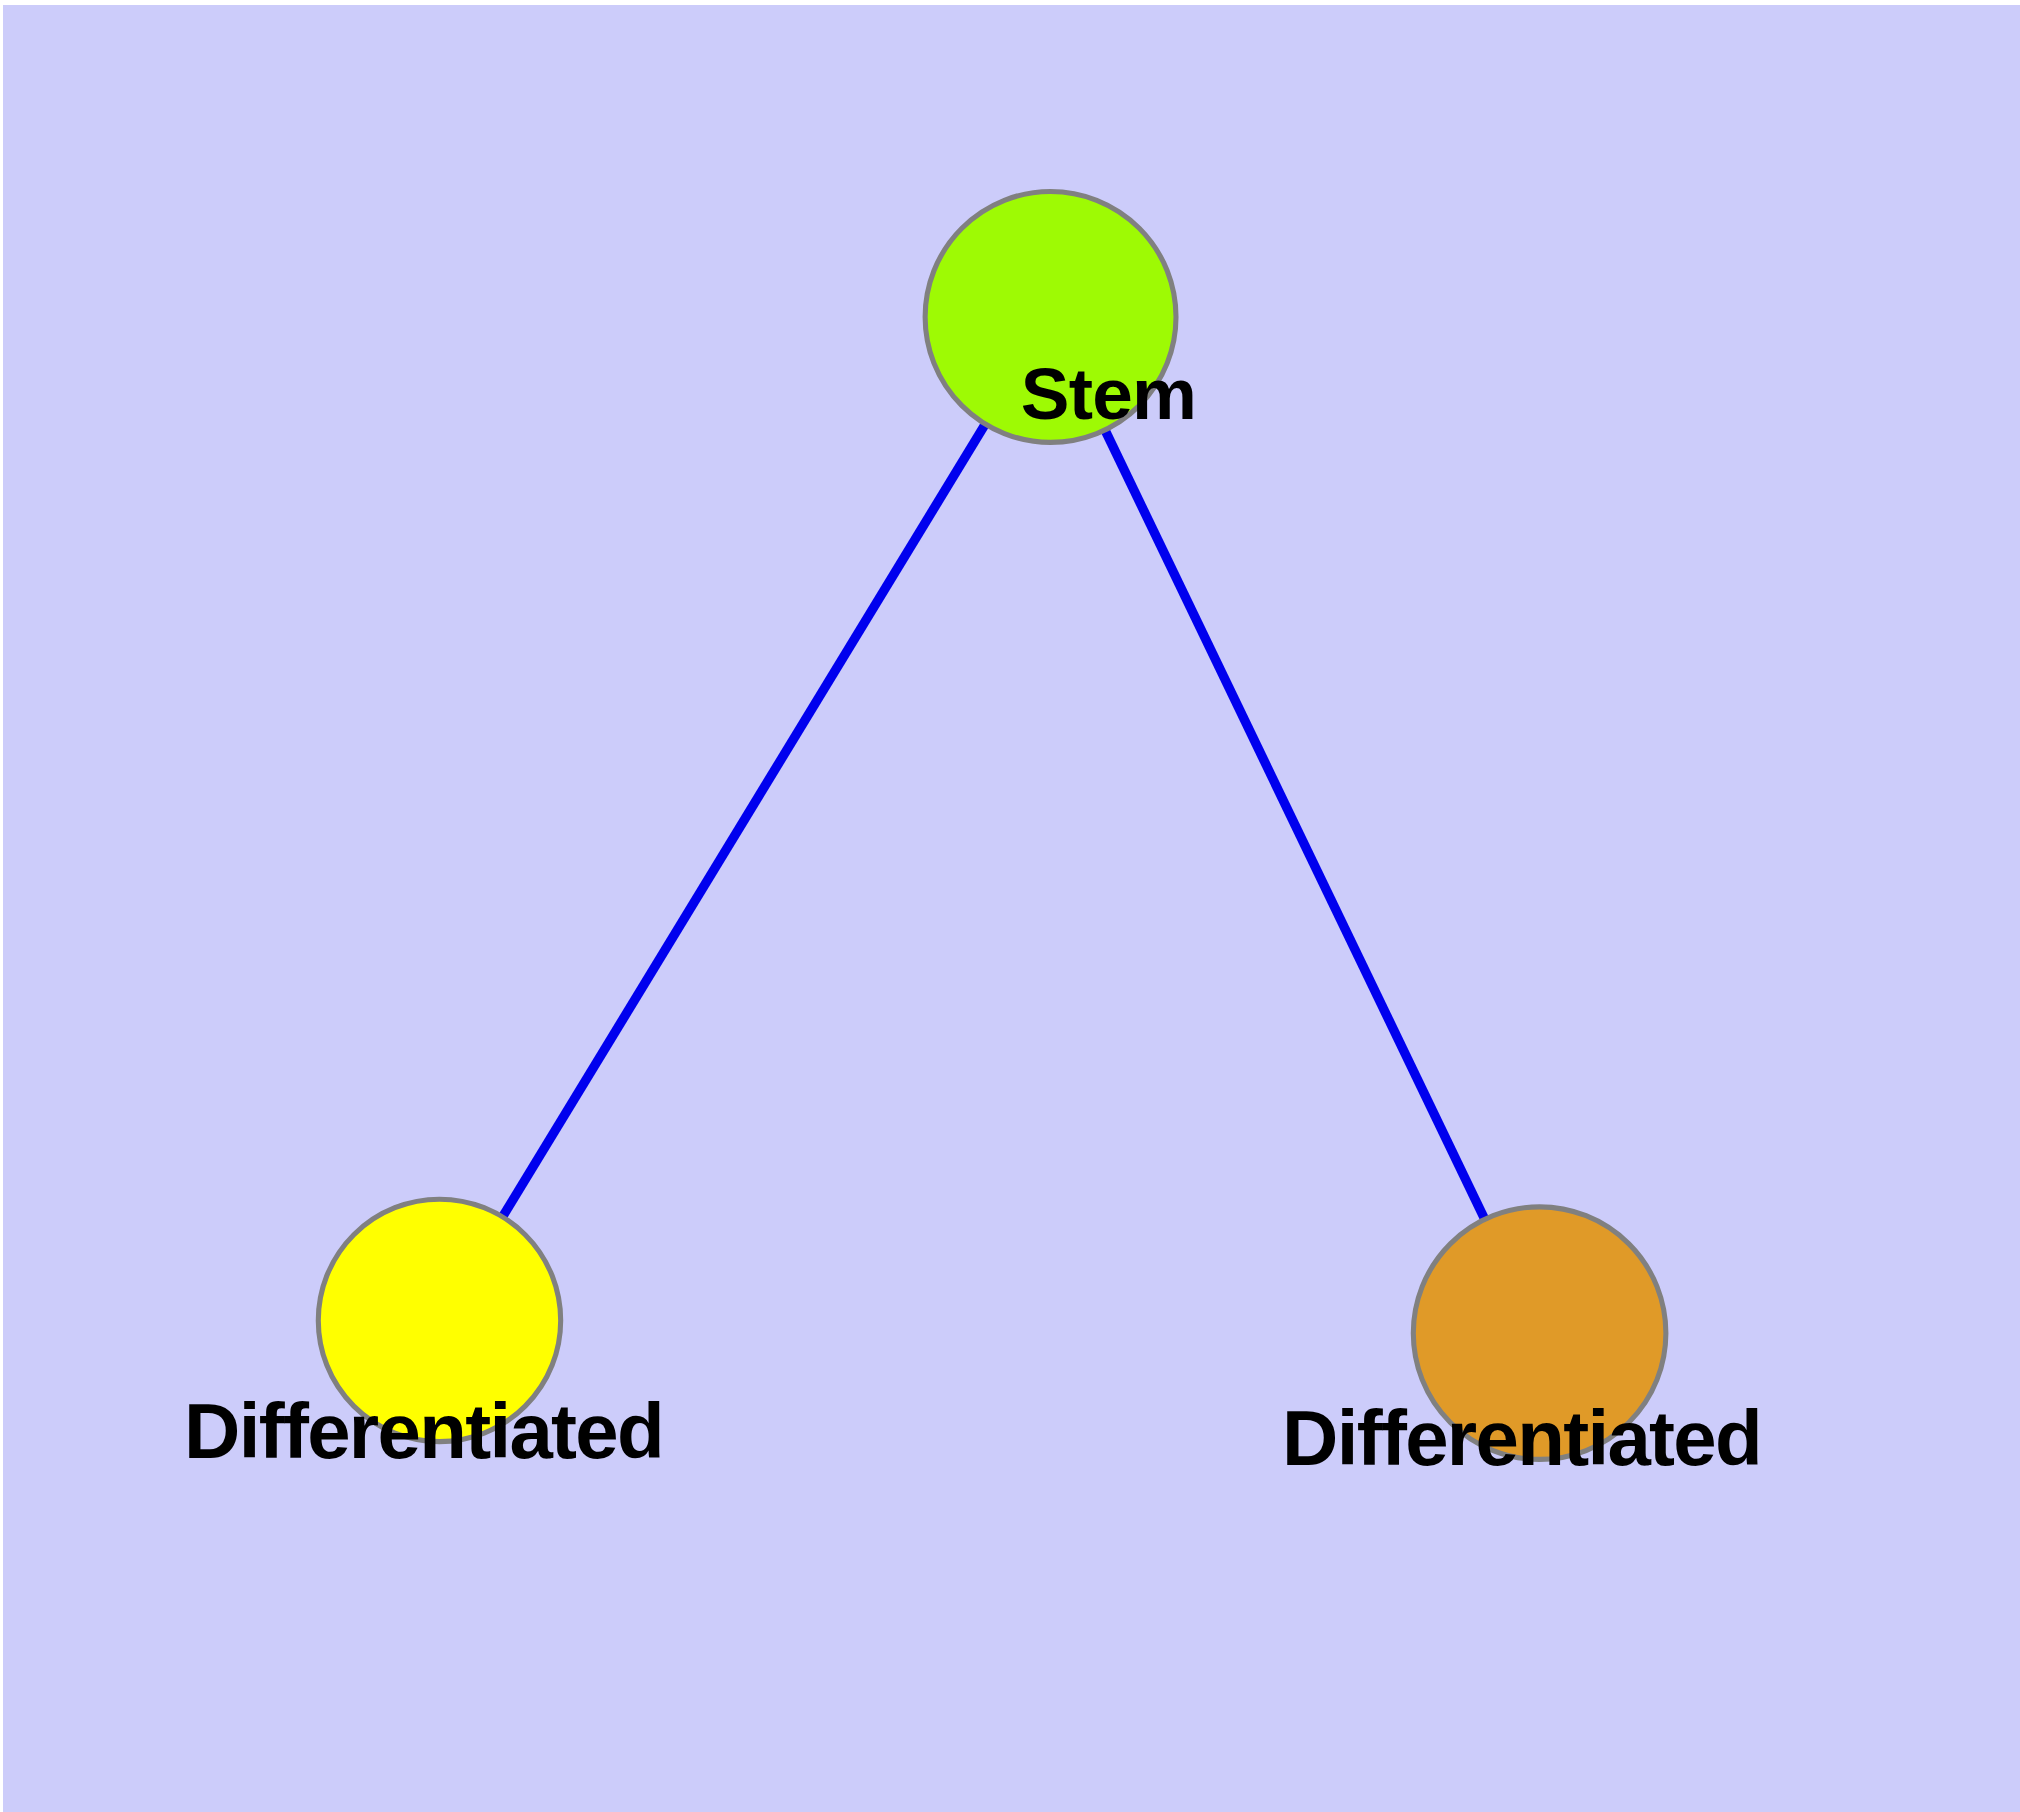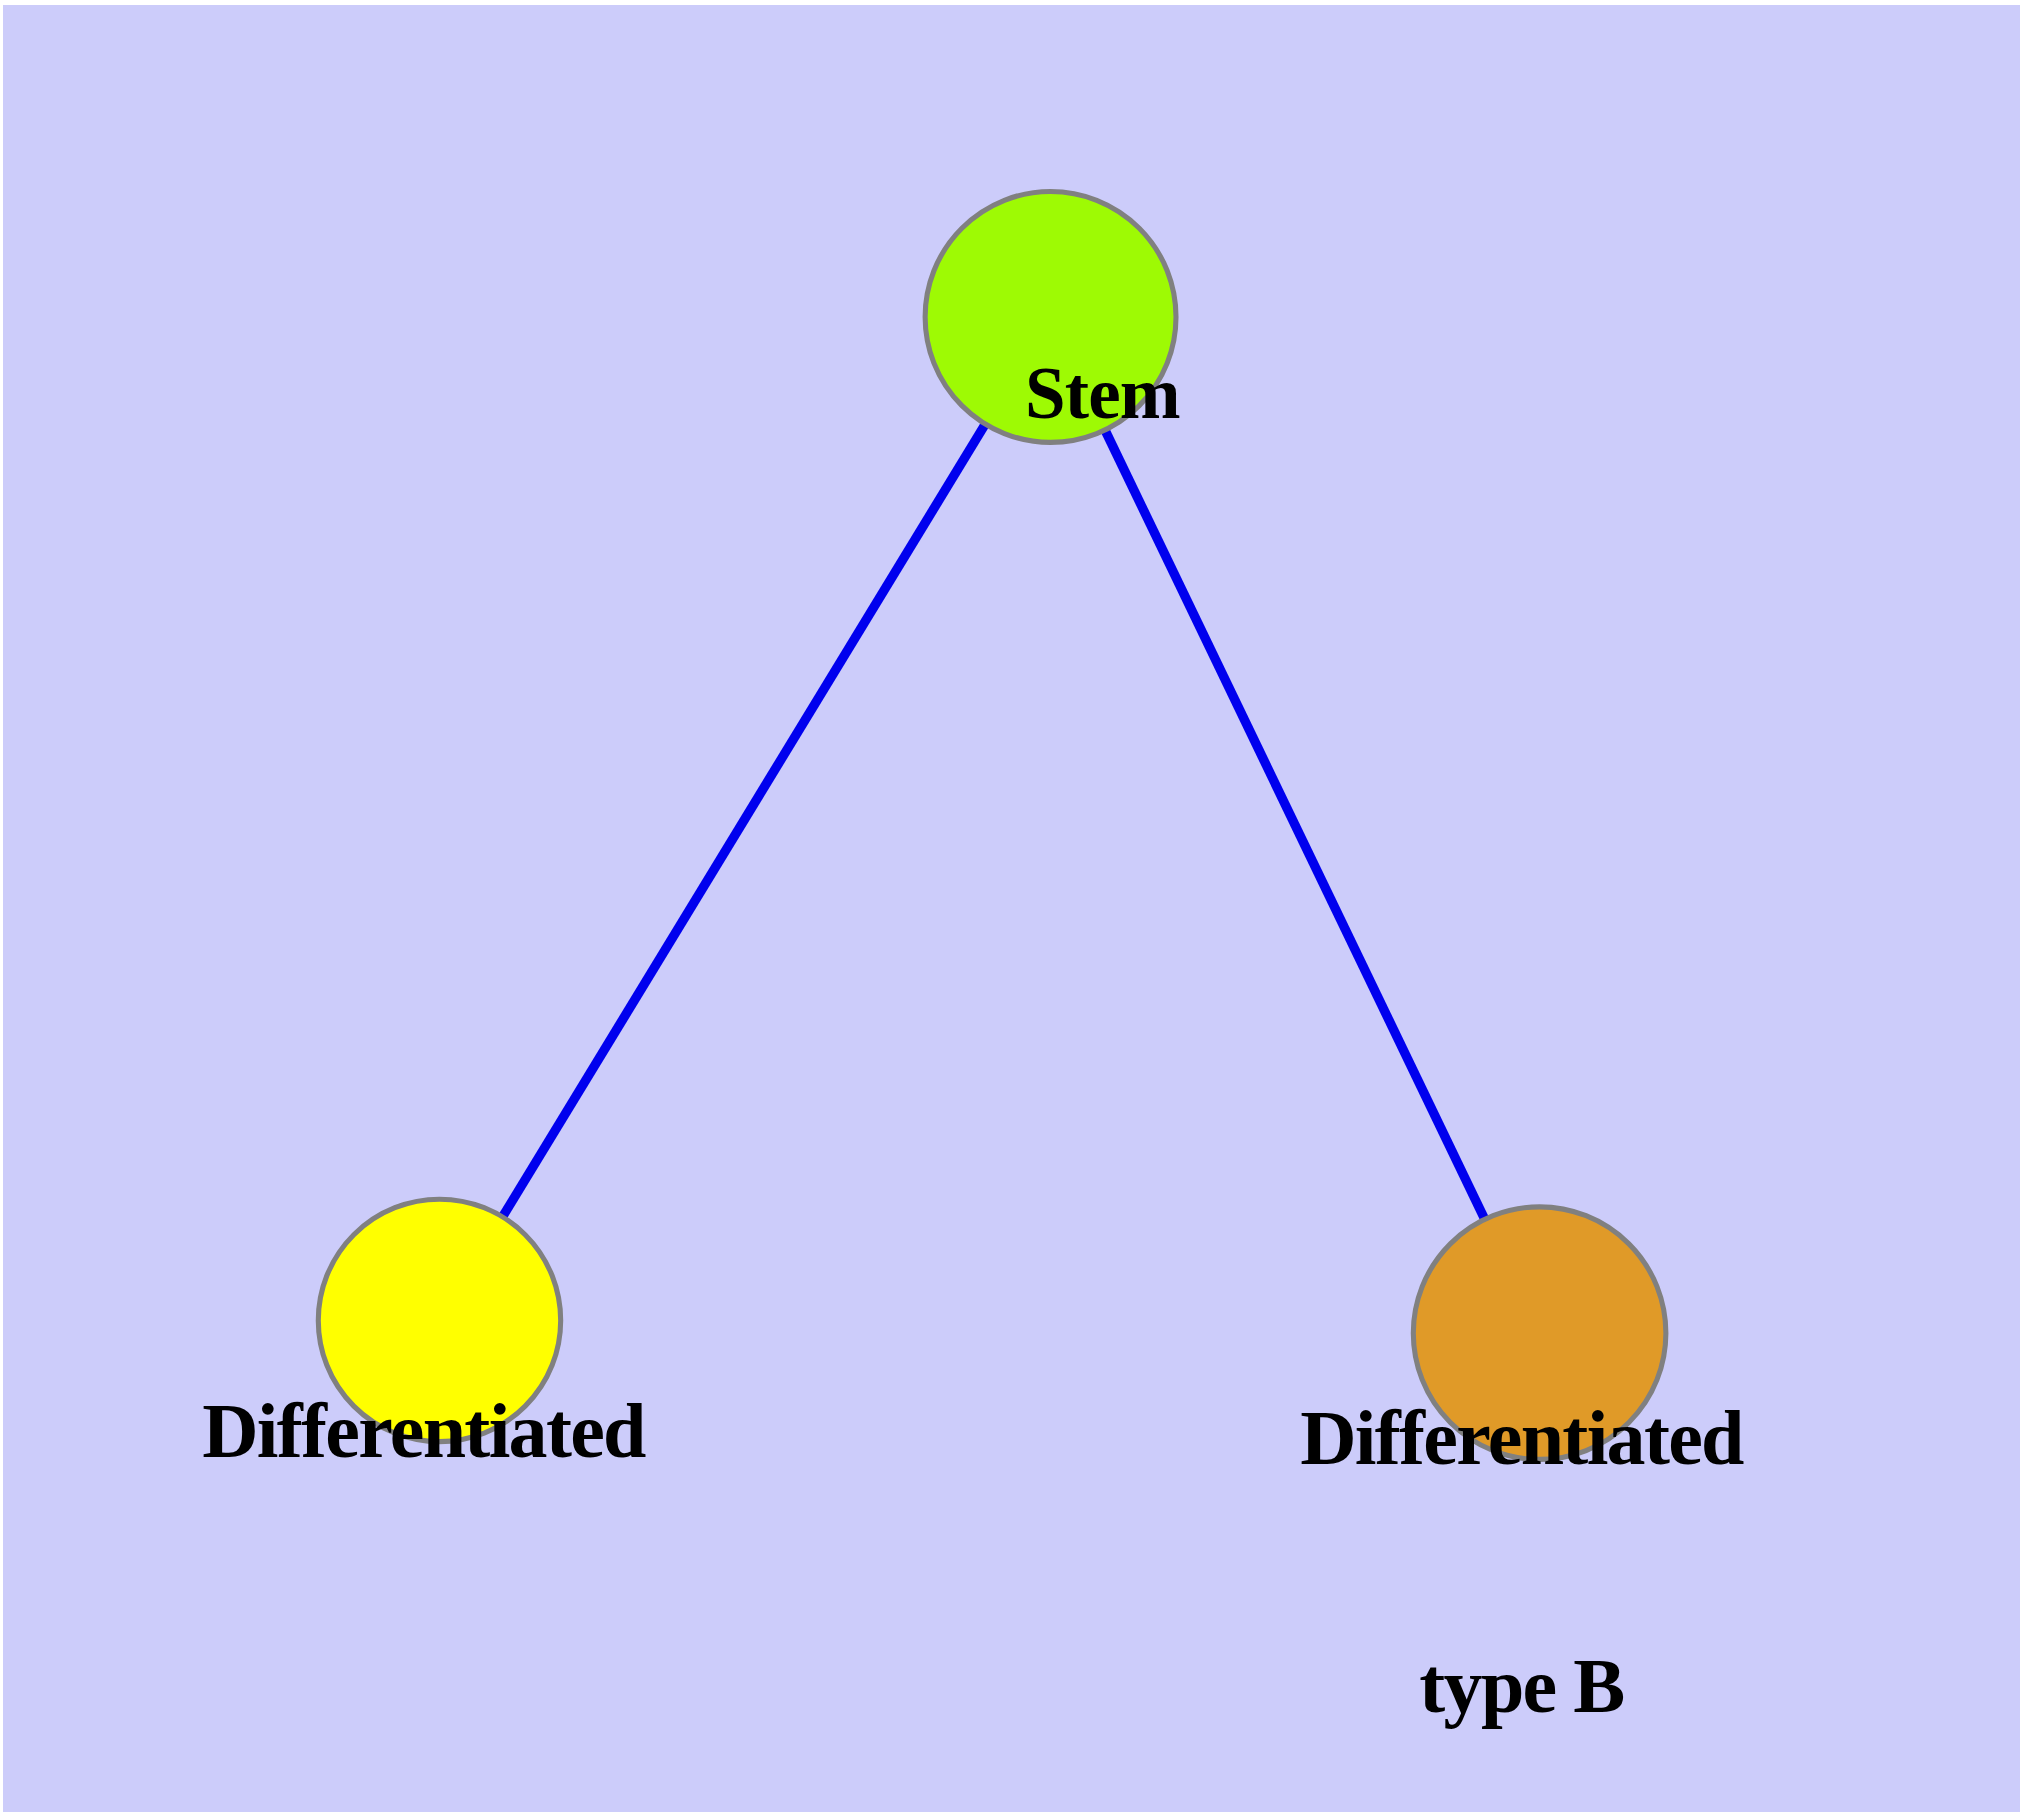--- a/index.html
+++ b/index.html
@@ -7,21 +7,21 @@
     margin: 0;
     padding: 0;
     background: #ffffff;
   }
   #canvas {
     position: relative;
     width: 2021px;
     height: 1812px;
     background: #ffffff;
     overflow: hidden;
-    font-family: Liberation Serif, serif;
+    font-family: Liberation Sans, sans-serif;
   }
   #plot-area {
     position: absolute;
     left: 2.5px;
     top: 5.1px;
     width: 2018px;
     height: 1807px;
     background: #ccccfa;
   }
   #graph-svg {
@@ -74,18 +74,17 @@
     <div class="node-label label-stem" style="left: 878px; top: 273px; width: 339px;">
       <span>Stem</span>
     </div>
 
     <div class="node-label label-leaf" style="left: 82px; top: 1220px; width: 678px;">
       <div>Differentiated</div>
     </div>
 
     <div class="node-label label-leaf" style="left: 1180px; top: 1227px; width: 678px;">
       <div>Differentiated</div>
-      <div>type B</div>
     </div>
 
   </div>
 </div>
 
 
 </body></html>

